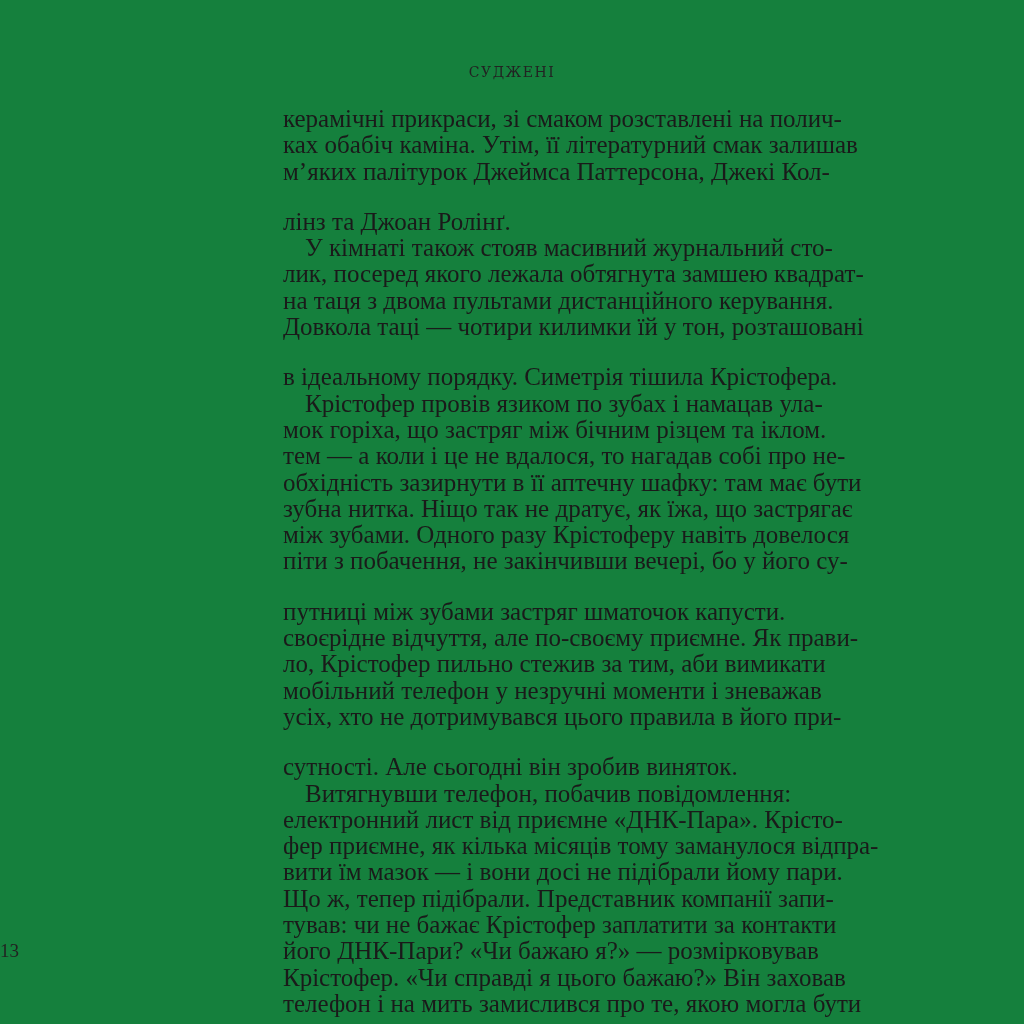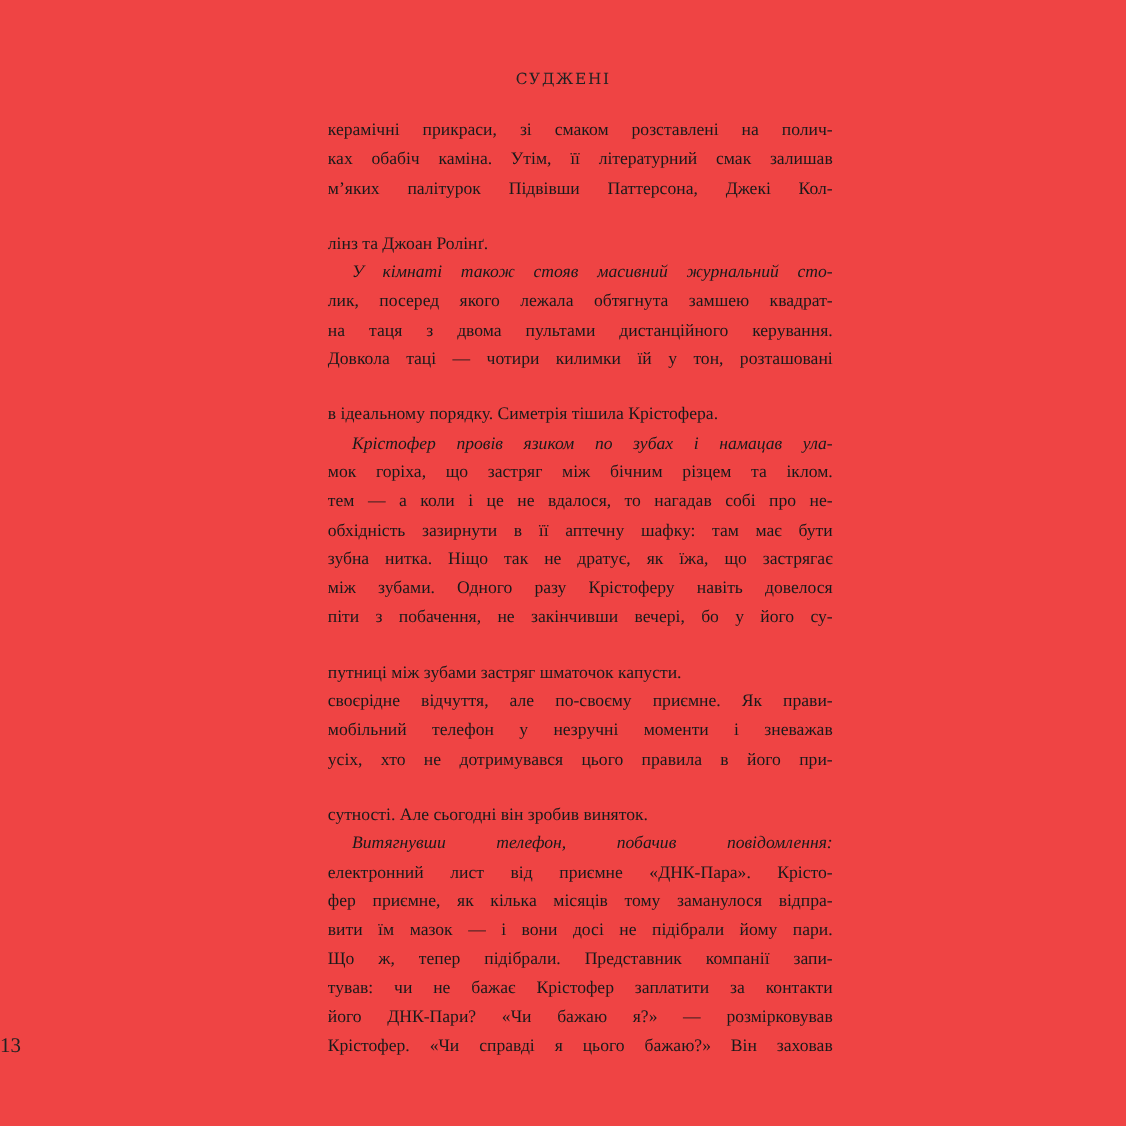--- a/index.html
+++ b/index.html
@@ -1,65 +1,67 @@
 <!DOCTYPE html>
 <html><head>
 <meta charset="utf-8">
 <style>
   html, body { margin: 0; padding: 0; background: #ffffff; }
   body { width: 1024px; height: 1024px; position: relative; overflow: hidden; }
-  .page { position: absolute; left: 0; top: 0; width: 1024px; height: 1024px; background: #ef4444; }
+  .page { position: absolute; left: 0; top: 0; width: 1024px; height: 1024px; background: #15803d; }
   .running-head {
     position: absolute; top: 64px; left: 0; width: 1024px; text-align: center;
     font-family: "DejaVu Serif", serif; font-size: 14px; letter-spacing: 1.5px;
     color: #222;
   }
   .body-text {
-    position: absolute; left: 298px; top: 106px; width: 459px;
-    font-family: "Liberation Serif", serif; font-size: 16px; line-height: 26.3px;
+    position: absolute; left: 283px; top: 106px; width: 459px;
+    font-family: "Liberation Serif", serif; font-size: 25px; line-height: 26.3px;
     color: #1a1a1a;
   }
   .line { display: block; height: 26.3px; white-space: nowrap; text-align: justify; text-align-last: justify; }
   .line.last { text-align-last: left; margin-top: 24px; }
-  .line.indent { padding-left: 22px; font-style: italic; }
+  .line.indent { padding-left: 22px; }
   .folio {
     position: absolute; top: 940px; left: 0; width: 1024px; text-align: left;
     font-family: "Liberation Serif", serif; font-size: 19px; color: #222;
   }
 </style>
 </head>
 <body>
 
 <div class="page">
   <div class="running-head">СУДЖЕНІ</div>
   <div class="body-text" id="body-text">
       <span class="line">керамічні прикраси, зі смаком розставлені на полич-</span>
       <span class="line">ках обабіч каміна. Утім, її літературний смак залишав</span>
-      <span class="line">м’яких палітурок Підвівши Паттерсона, Джекі Кол-</span>
+      <span class="line">м’яких палітурок Джеймса Паттерсона, Джекі Кол-</span>
       <span class="line last">лінз та Джоан Ролінґ.</span>
       <span class="line indent">У кімнаті також стояв масивний журнальний сто-</span>
       <span class="line">лик, посеред якого лежала обтягнута замшею квадрат-</span>
       <span class="line">на таця з двома пультами дистанційного керування.</span>
       <span class="line">Довкола таці — чотири килимки їй у тон, розташовані</span>
       <span class="line last">в ідеальному порядку. Симетрія тішила Крістофера.</span>
       <span class="line indent">Крістофер провів язиком по зубах і намацав ула-</span>
       <span class="line">мок горіха, що застряг між бічним різцем та іклом.</span>
       <span class="line">тем — а коли і це не вдалося, то нагадав собі про не-</span>
       <span class="line">обхідність зазирнути в її аптечну шафку: там має бути</span>
       <span class="line">зубна нитка. Ніщо так не дратує, як їжа, що застрягає</span>
       <span class="line">між зубами. Одного разу Крістоферу навіть довелося</span>
       <span class="line">піти з побачення, не закінчивши вечері, бо у його су-</span>
       <span class="line last">путниці між зубами застряг шматочок капусти.</span>
       <span class="line">своєрідне відчуття, але по-своєму приємне. Як прави-</span>
+      <span class="line">ло, Крістофер пильно стежив за тим, аби вимикати</span>
       <span class="line">мобільний телефон у незручні моменти і зневажав</span>
       <span class="line">усіх, хто не дотримувався цього правила в його при-</span>
       <span class="line last">сутності. Але сьогодні він зробив виняток.</span>
       <span class="line indent">Витягнувши телефон, побачив повідомлення:</span>
       <span class="line">електронний лист від приємне «ДНК-Пара». Крісто-</span>
       <span class="line">фер приємне, як кілька місяців тому заманулося відпра-</span>
       <span class="line">вити їм мазок — і вони досі не підібрали йому пари.</span>
       <span class="line">Що ж, тепер підібрали. Представник компанії запи-</span>
       <span class="line">тував: чи не бажає Крістофер заплатити за контакти</span>
       <span class="line">його ДНК-Пари? «Чи бажаю я?» — розмірковував</span>
       <span class="line">Крістофер. «Чи справді я цього бажаю?» Він заховав</span>
+      <span class="line">телефон і на мить замислився про те, якою могла бути</span>
     </div>
   <div class="folio">13</div>
 </div>
 
 </body></html>

